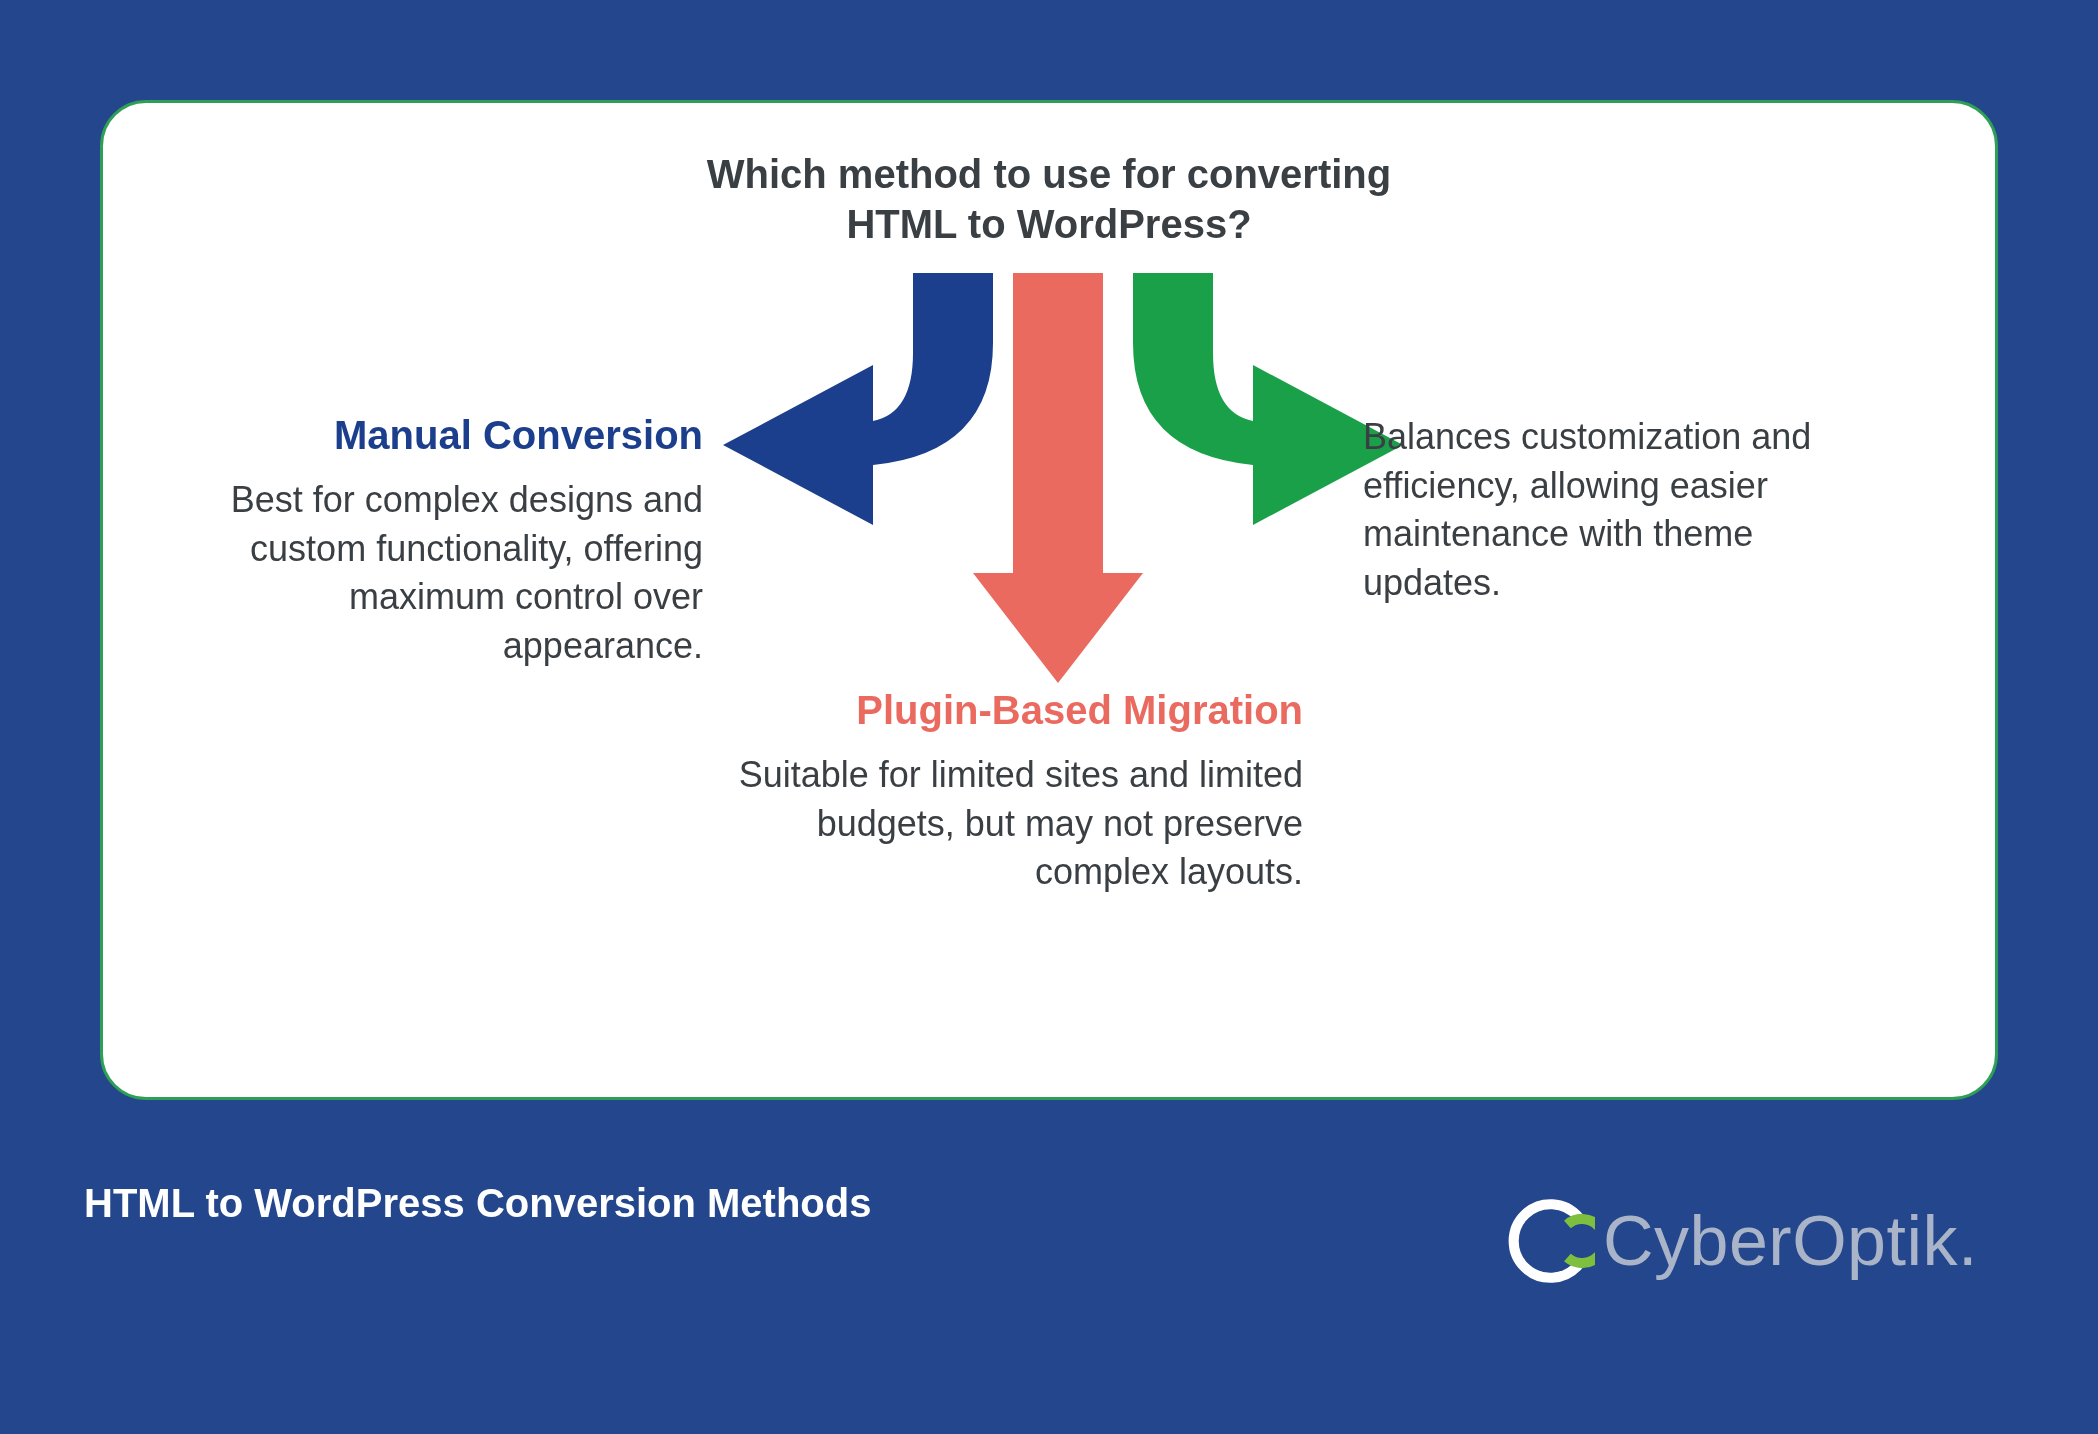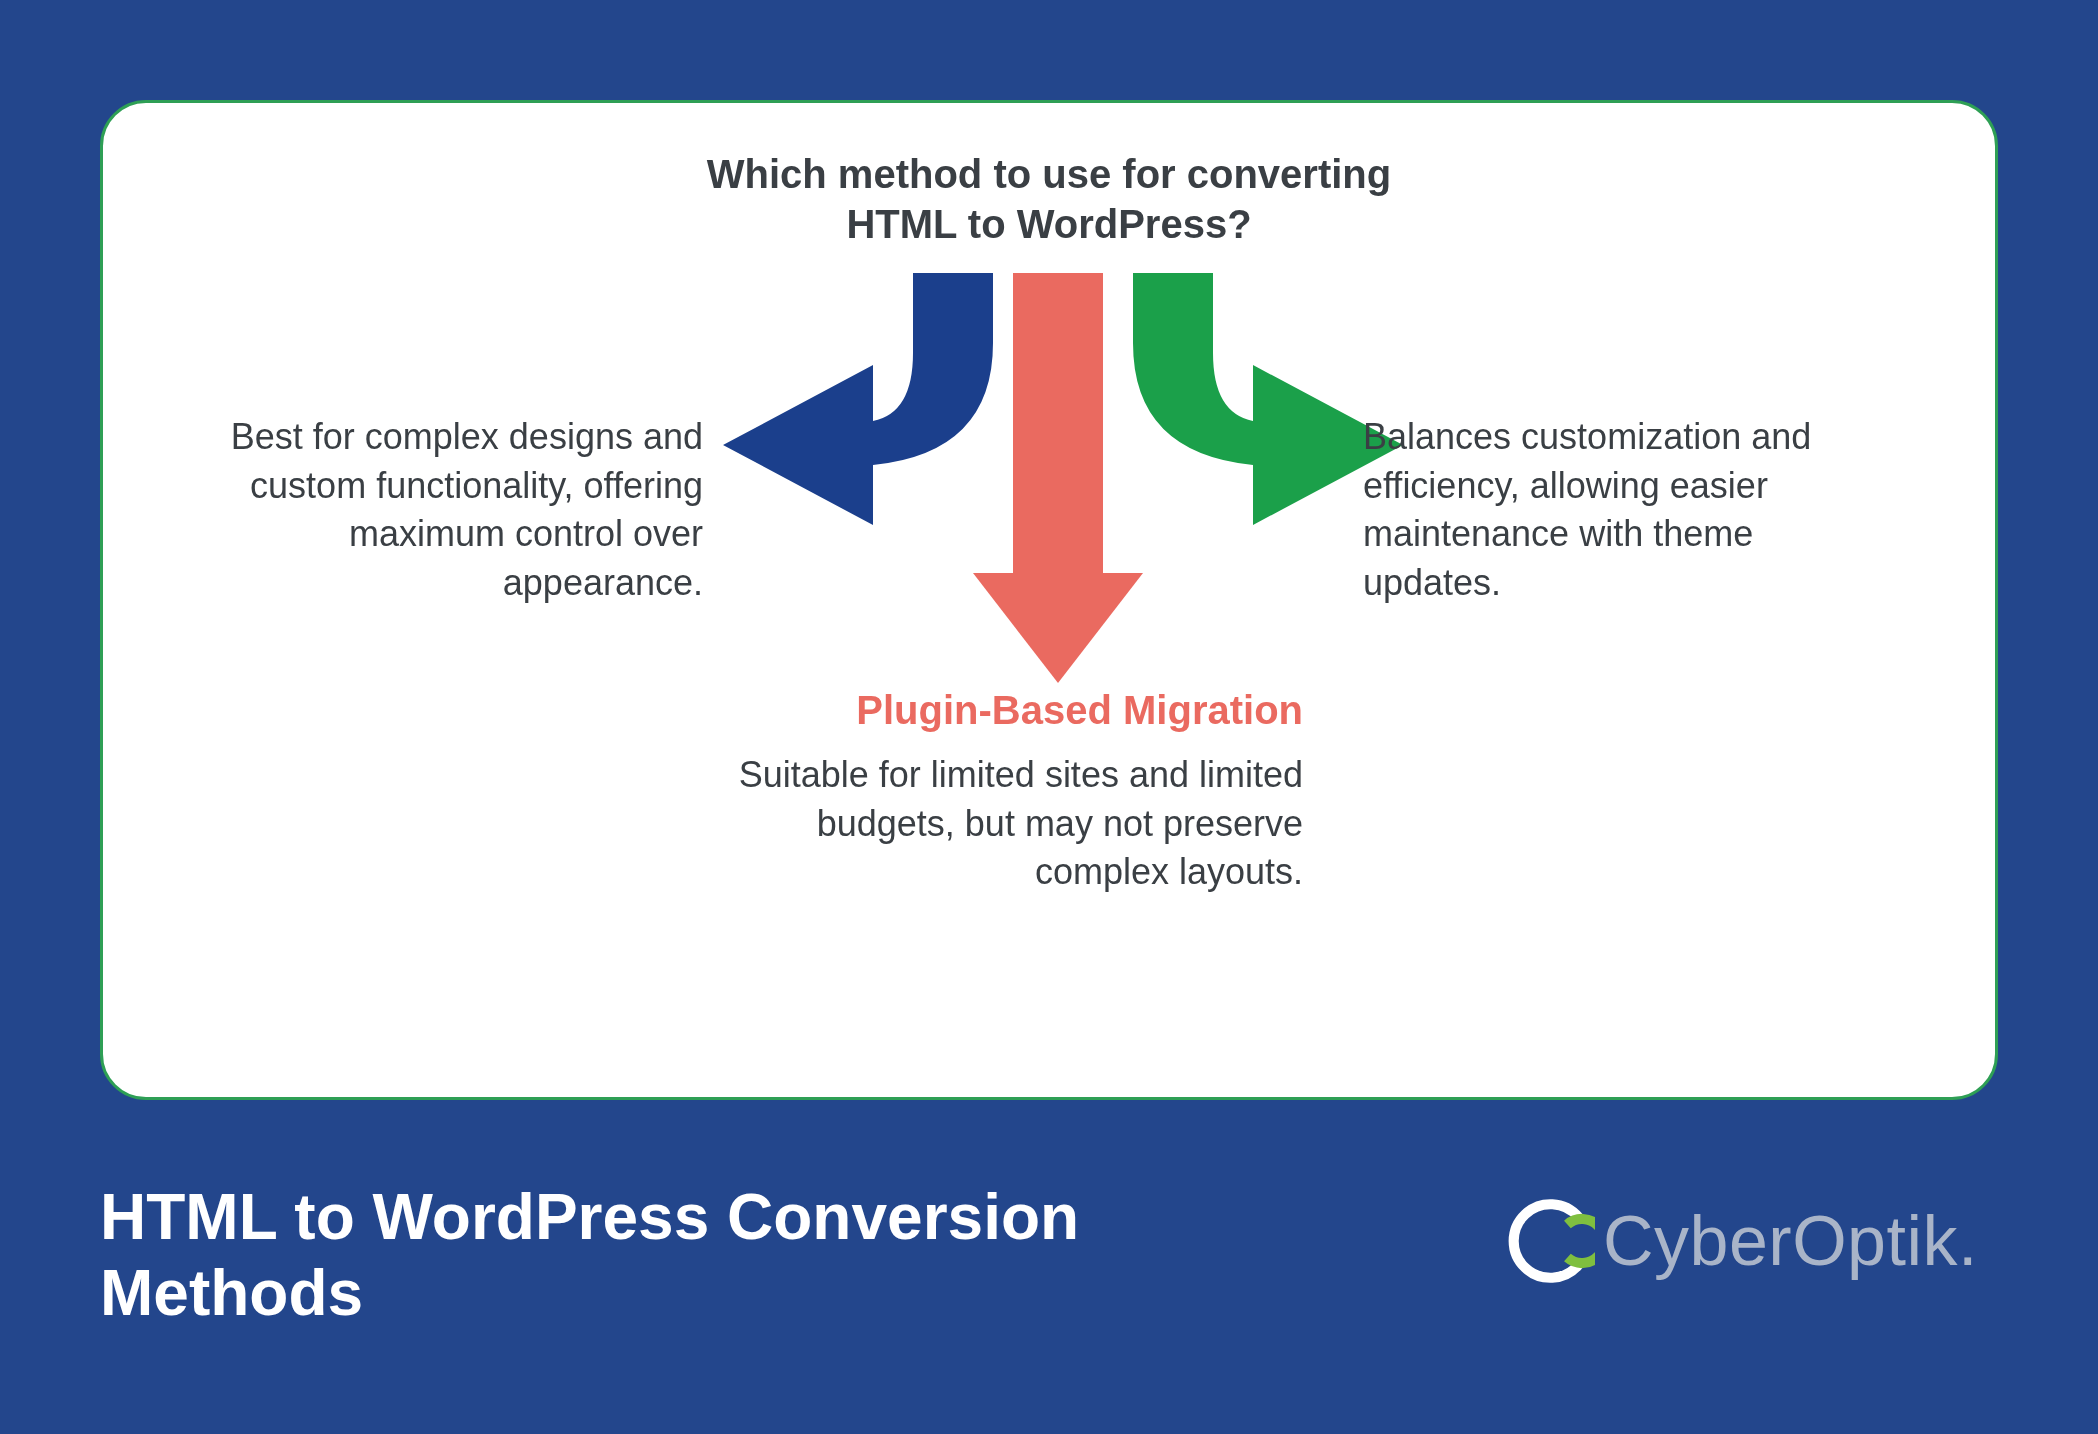--- a/index.html
+++ b/index.html
@@ -92,25 +92,25 @@
   .h-red { color: var(--heading-red); }
   .h-green { color: var(--heading-green); }
   .desc {
     font-size: 36px;
     line-height: 1.35;
     color: var(--text-dark);
     margin: 0;
   }
   .footer-title {
     position: absolute;
-    left: 100px;
+    left: 84px;
     top: 1180px;
     width: 1200px;
     color: var(--footer-text);
-    font-size: 64px;
+    font-size: 40px;
     font-weight: 700;
     line-height: 1.18;
   }
   .brand {
     position: absolute;
     right: 120px;
     top: 1195px;
     display: flex;
     align-items: center;
     gap: 8px;
@@ -166,20 +166,21 @@
                    L 590 272
                    L 590 212
                    Q 470 200 470 90
                    L 470 20
                    Z"></path>
         </g>
       </svg>
     </div>
 
     <div class="col-left">
+      <p class="h-blue">Manual Conversion</p>
       <p class="desc">Best for complex designs and custom functionality, offering maximum control over appearance.</p>
     </div>
 
     <div class="col-mid">
       <p class="h-red">Plugin-Based Migration</p>
       <p class="desc">Suitable for limited sites and limited budgets, but may not preserve complex layouts.</p>
     </div>
 
     <div class="col-right">
       <p class="desc">Balances customization and efficiency, allowing easier maintenance with theme updates.</p>

